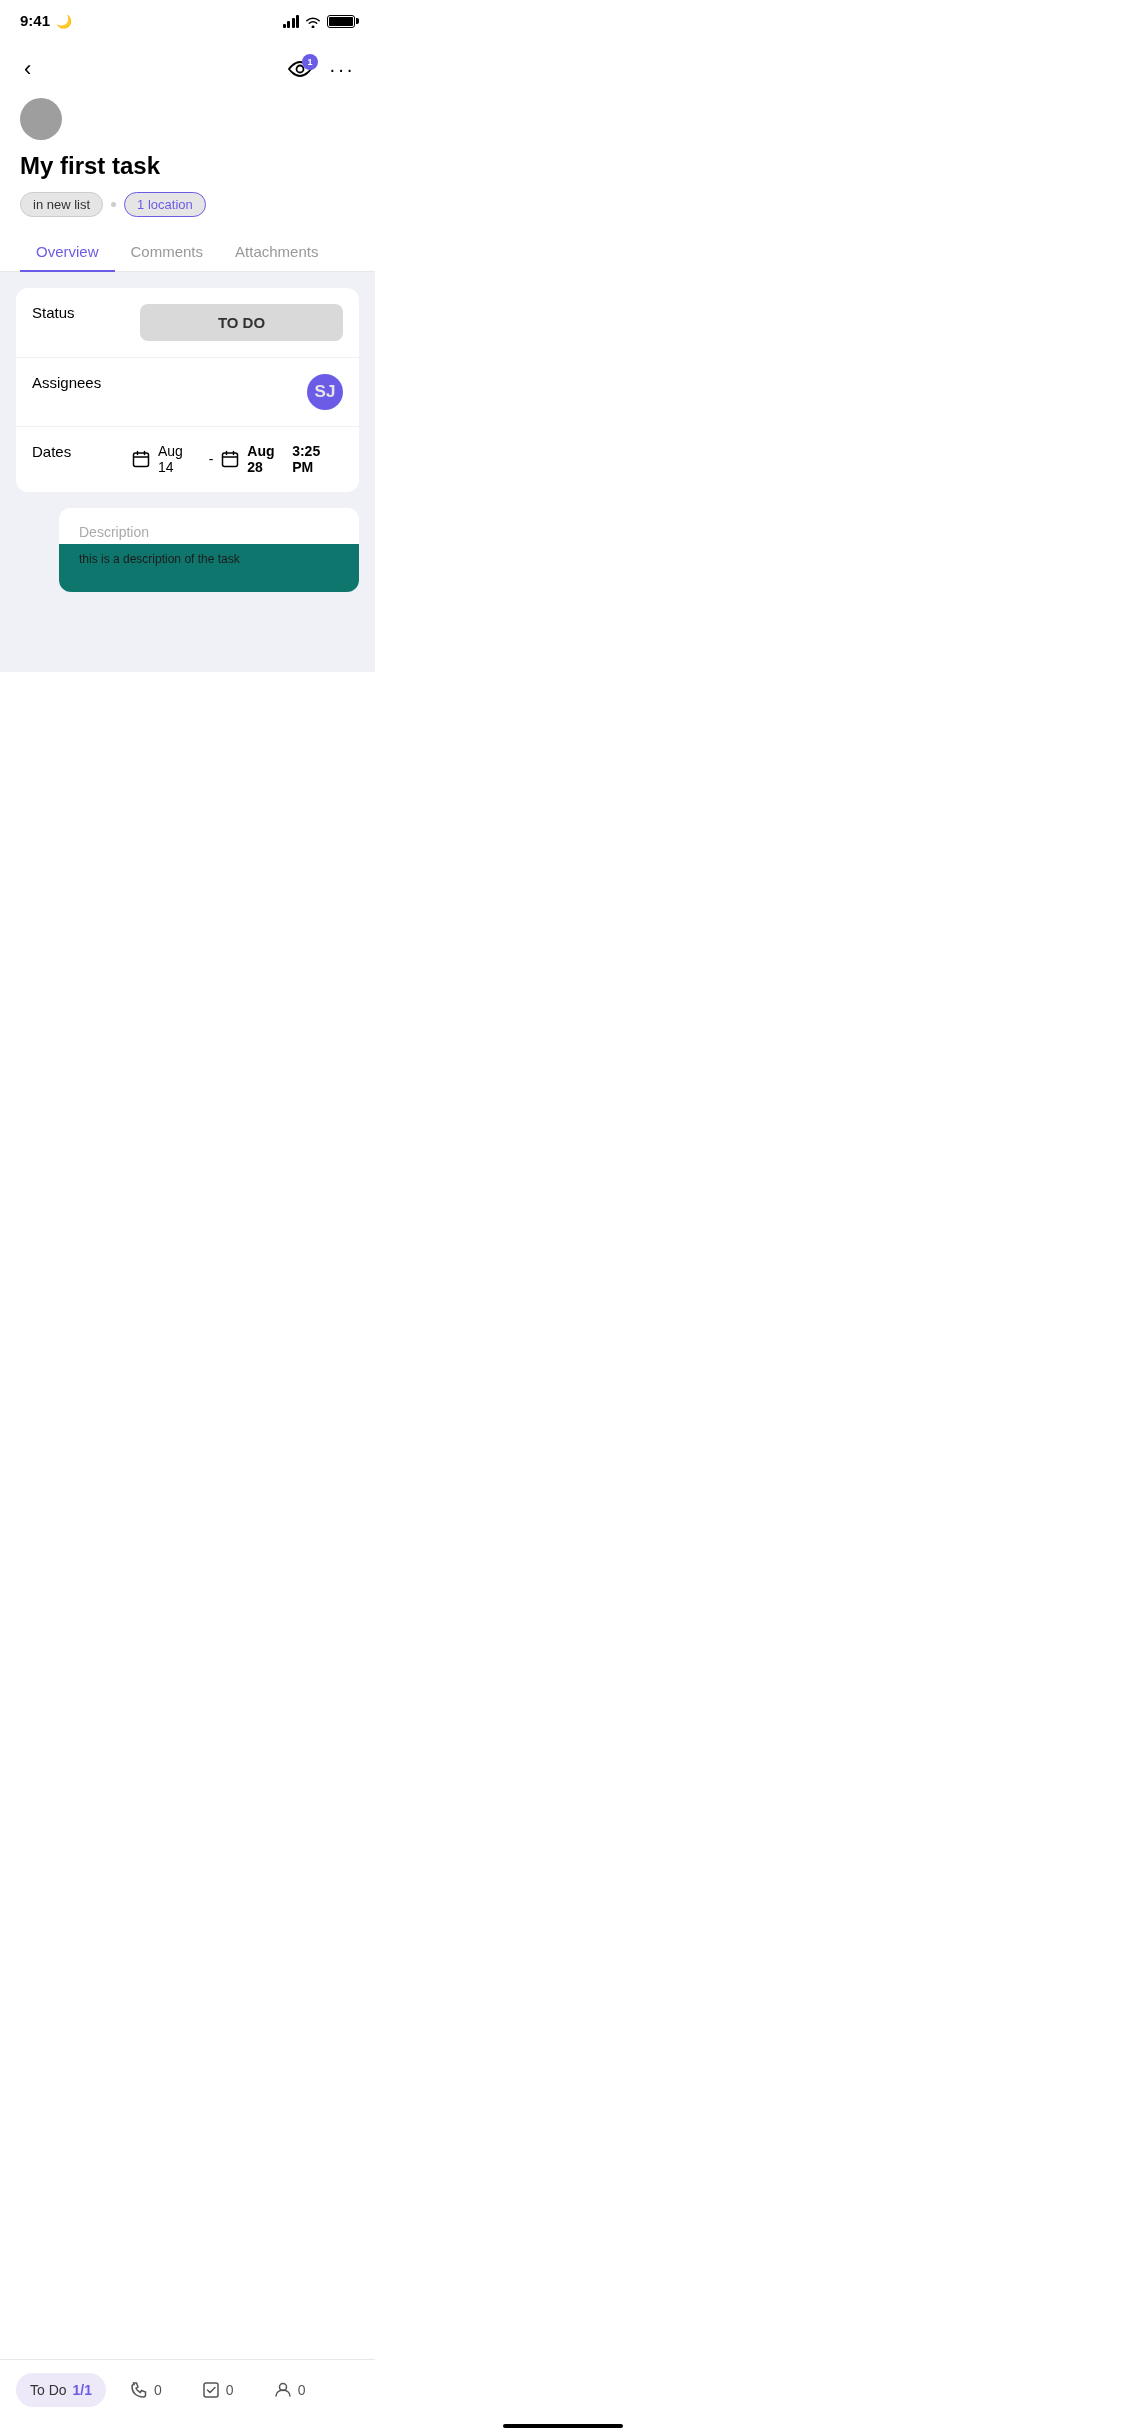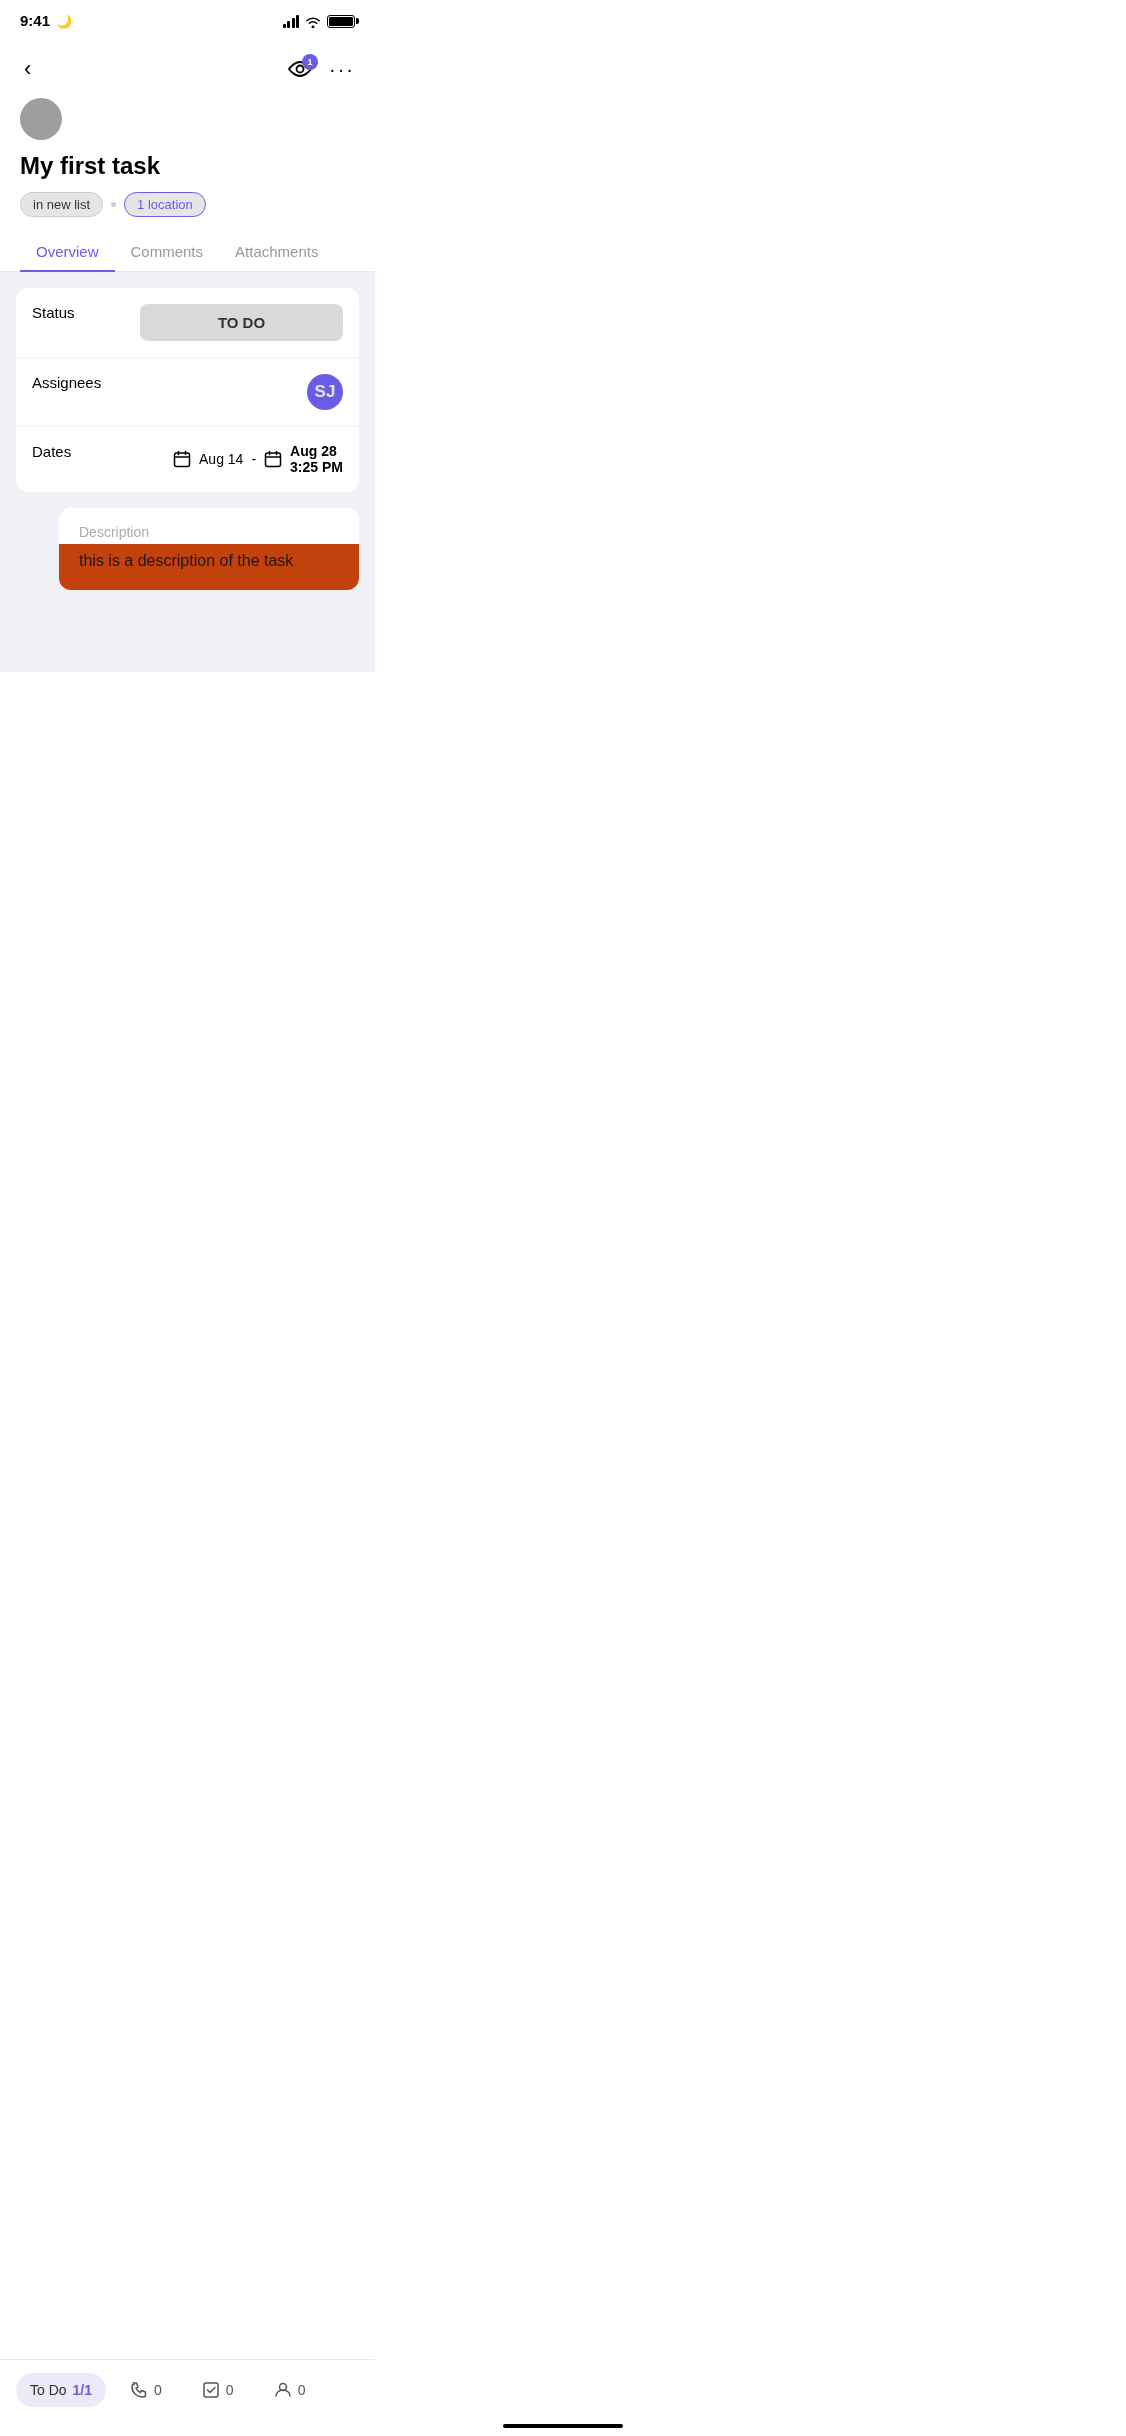--- a/index.html
+++ b/index.html
@@ -267,39 +267,38 @@
     .dates-value {
       display: flex;
       align-items: center;
       gap: 8px;
       font-size: 14px;
       color: #000;
     }
 
     .date-end {
       display: flex;
-      flex-direction: column;
       align-items: flex-start;
       line-height: 1.2;
       font-size: 14px;
       font-weight: 600;
     }
 
     .description-label-section {
       padding: 16px 20px 4px 20px;
       font-size: 14px;
       color: #aaa;
       background: #fff;
     }
 
     .description-text {
-      padding: 8px 20px 20px 20px;
-      font-size: 16px;
+      padding: 8px 20px 26px 20px;
+      font-size: 12px;
       color: #1a1a1a;
-      background: #c2410c;
+      background: #0f766e;
     }
 
     
     .bottom-toolbar {
       position: fixed;
       bottom: 0;
       left: 0;
       right: 0;
       width: 375px;
       background: #fff;

